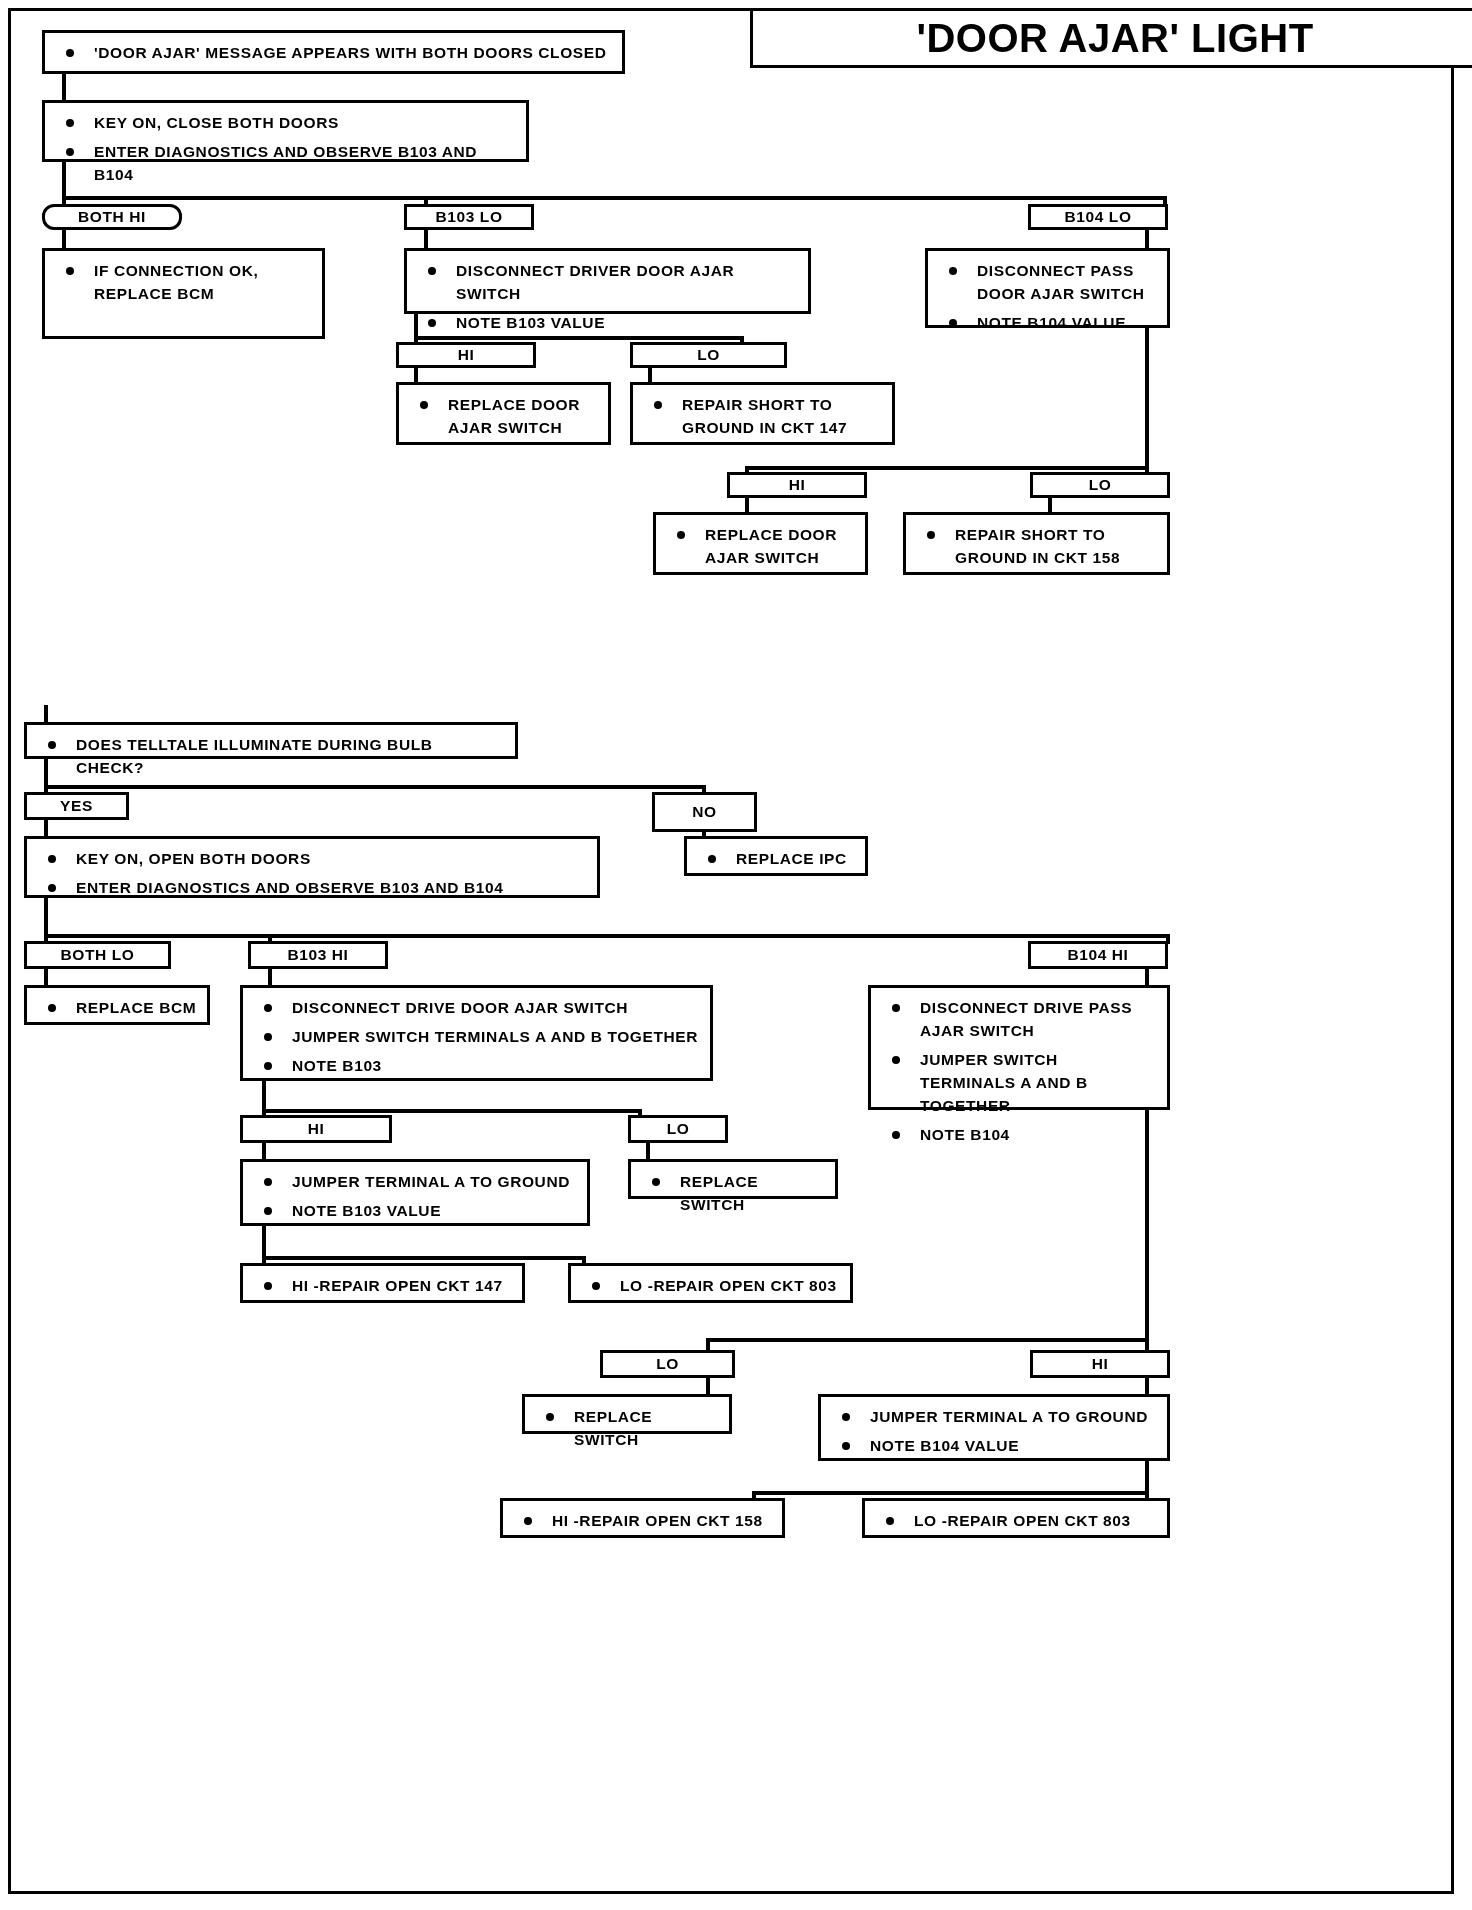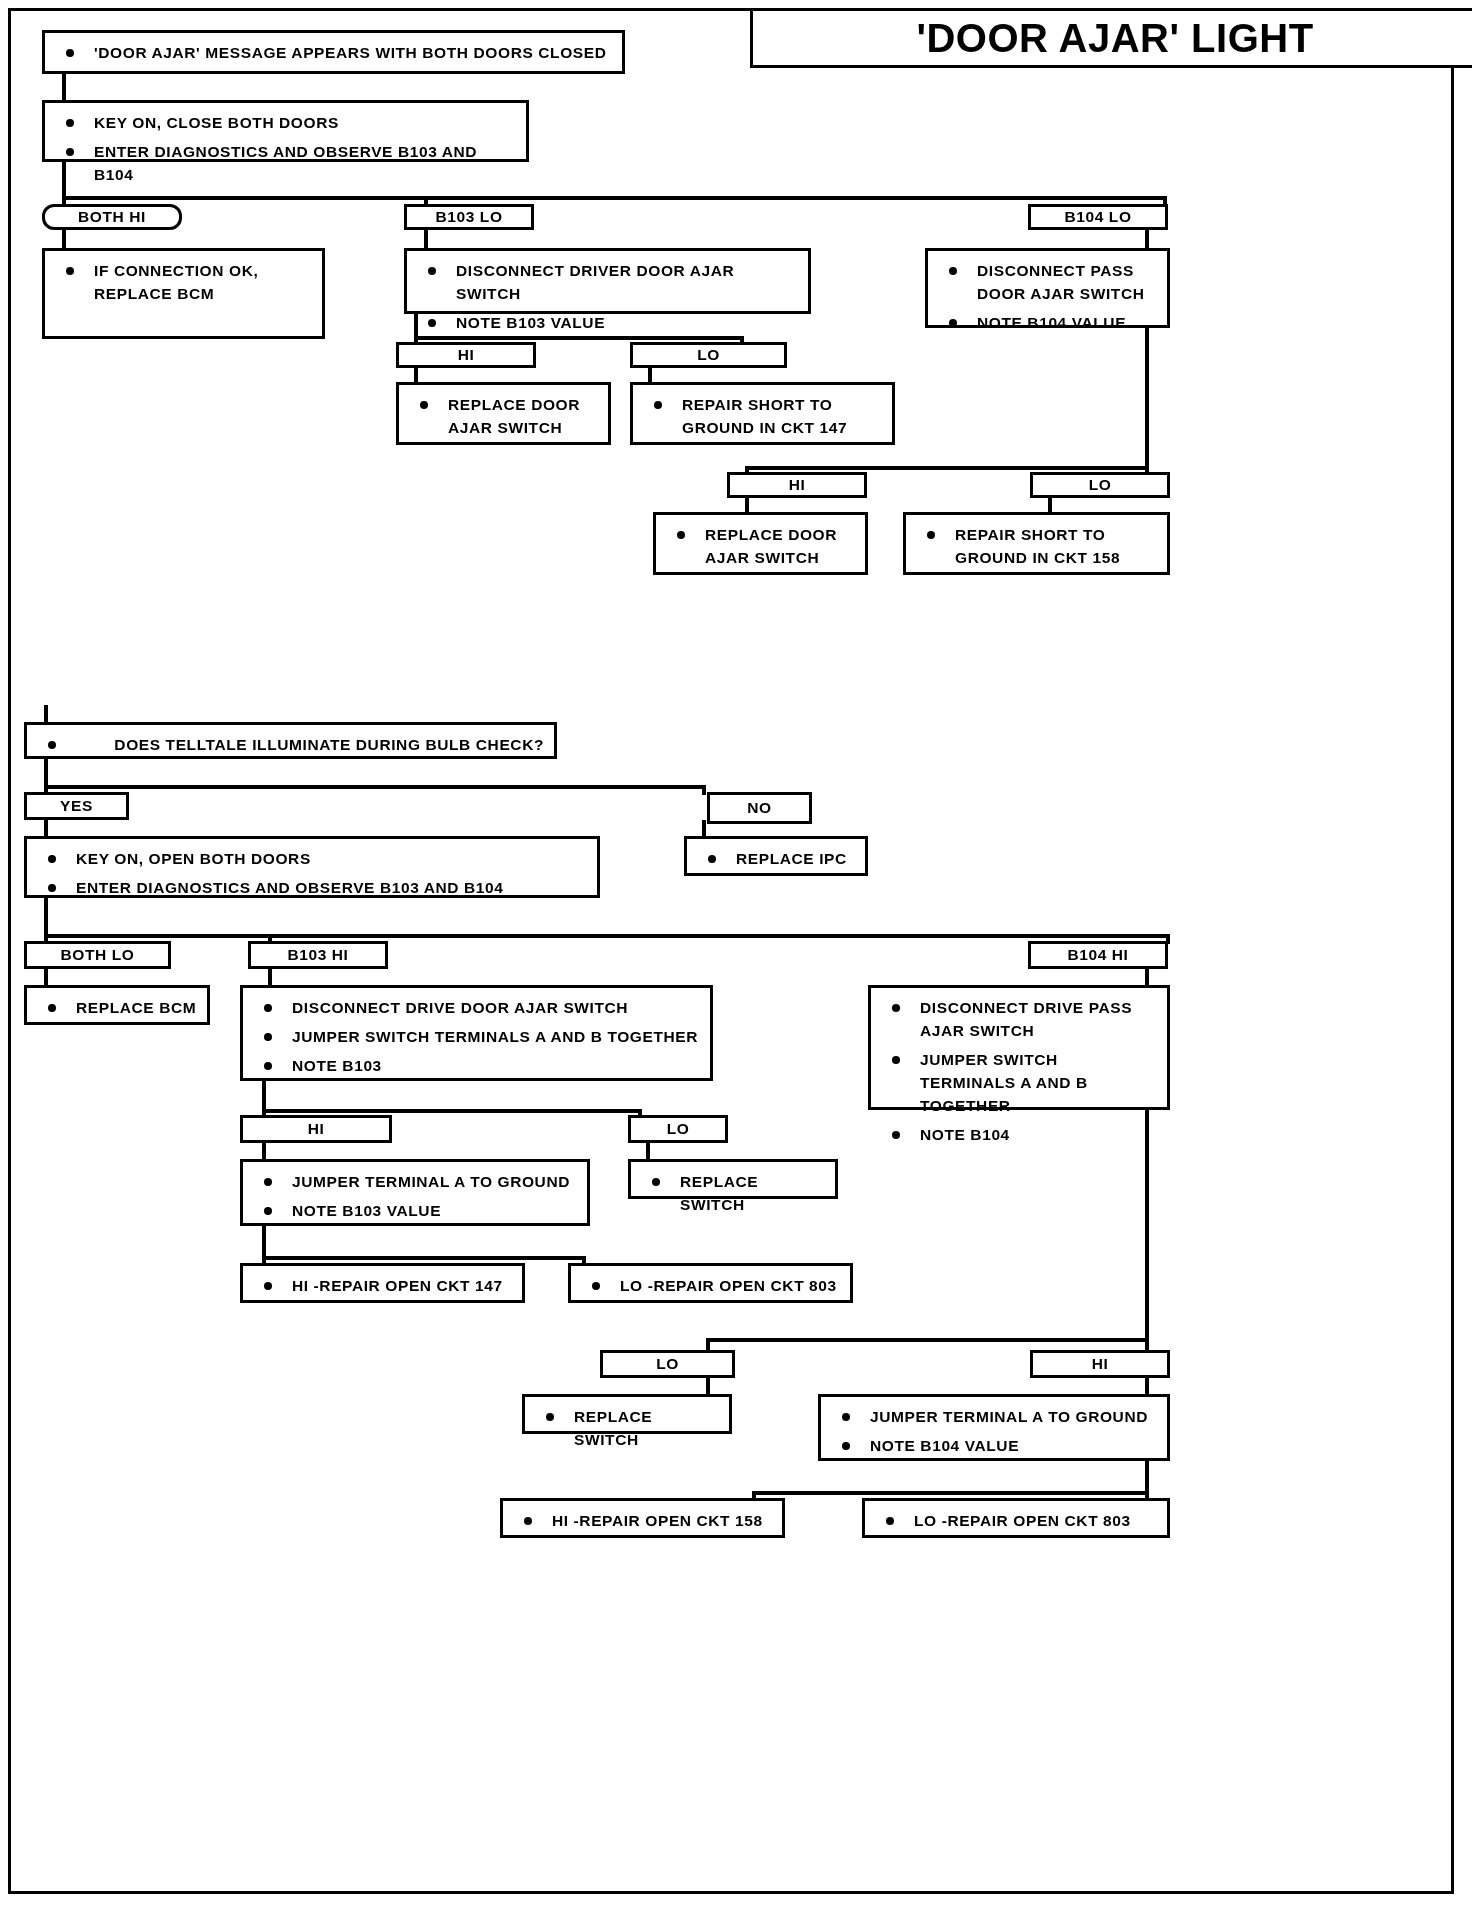--- a/index.html
+++ b/index.html
@@ -204,36 +204,36 @@
   </div>
   <div class="ln" style="left:1048px; top:498px; width:4px; height:18px;"></div>
   <div class="box bullets" style="left:903px; top:512px; width:267px; height:63px;">
     <ul class="bl">
       <li>REPAIR SHORT TO GROUND IN CKT 158</li>
     </ul>
   </div>
 
   <div class="ln" style="left:44px; top:705px; width:4px; height:20px;"></div>
 
-  <div class="box bullets" style="left:24px; top:722px; width:533px; height:37px;text-align:right;">
+  <div class="box bullets" style="left:24px; top:722px; width:494px; height:37px;">
     <ul class="bl">
       <li>DOES TELLTALE ILLUMINATE DURING BULB CHECK?</li>
     </ul>
   </div>
 
   <div class="ln" style="left:44px; top:759px; width:4px; height:34px;"></div>
   <div class="ln" style="left:44px; top:785px; width:662px; height:4px;"></div>
   <div class="ln" style="left:702px; top:785px; width:4px; height:10px;"></div>
 
   <div class="box label" style="left:24px; top:792px; width:105px; height:28px;">
     <span>YES</span>
   </div>
   <div class="ln" style="left:44px; top:820px; width:4px; height:20px;"></div>
 
-  <div class="box label" style="left:707px; top:792px; width:105px; height:32px;">
+  <div class="box label" style="left:652px; top:792px; width:105px; height:40px;">
     <span>NO</span>
   </div>
   <div class="ln" style="left:702px; top:820px; width:4px; height:20px;"></div>
   <div class="box bullets" style="left:684px; top:836px; width:184px; height:40px;">
     <ul class="bl">
       <li>REPLACE  IPC</li>
     </ul>
   </div>
 
   <div class="box bullets" style="left:24px; top:836px; width:576px; height:62px;">

